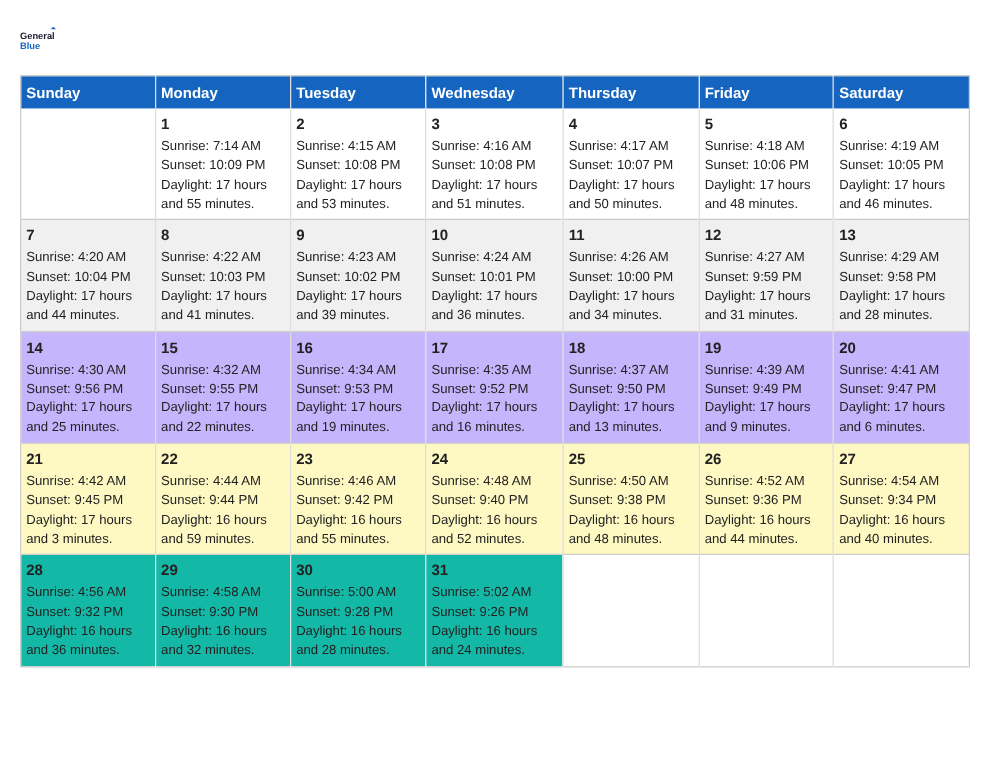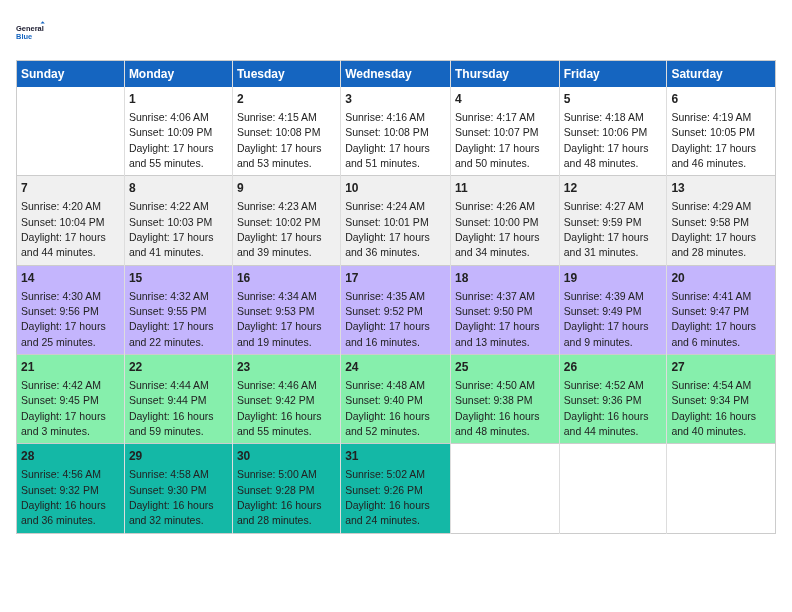--- a/index.html
+++ b/index.html
@@ -80,21 +80,21 @@
       font-size: 10.5px;
       color: #222;
     }
     .empty-cell {
       background: #fff;
     }
     
     .week-row-1 td { background-color: #fff; }
     .week-row-2 td { background-color: #f0f0f0; }
     .week-row-3 td { background-color: #c4b5fd; }
-    .week-row-4 td { background-color: #86efac; }
+    .week-row-4 td { background-color: #fef9c3; }
     .week-row-5 td { background-color: #14b8a6; }
     .week-row-1 td.empty-cell,
     .week-row-2 td.empty-cell,
     .week-row-3 td.empty-cell,
     .week-row-4 td.empty-cell,
     .week-row-5 td.empty-cell {
       background-color: inherit;
     }
     table { border: 1px solid #ccc; }
     td, th { border-right: 1px solid #ddd; }
@@ -127,21 +127,21 @@
         <th>Tuesday</th>
         <th>Wednesday</th>
         <th>Thursday</th>
         <th>Friday</th>
         <th>Saturday</th>
       </tr>
   </thead>
   <tbody id="calendar-body">
   <tr class="week-row-1">
         <td class="empty-cell"></td>
-        <td><span class="day-num">1</span><span class="day-info" style="white-space: pre-line;">Sunrise: 4:06 AM
+        <td><span class="day-num">1</span><span class="day-info" style="white-space: pre-line;">Sunrise: 7:14 AM
 Sunset: 10:09 PM
 Daylight: 17 hours
 and 55 minutes.</span></td>
         <td><span class="day-num">2</span><span class="day-info" style="white-space: pre-line;">Sunrise: 4:15 AM
 Sunset: 10:08 PM
 Daylight: 17 hours
 and 53 minutes.</span></td>
         <td><span class="day-num">3</span><span class="day-info" style="white-space: pre-line;">Sunrise: 4:16 AM
 Sunset: 10:08 PM
 Daylight: 17 hours

